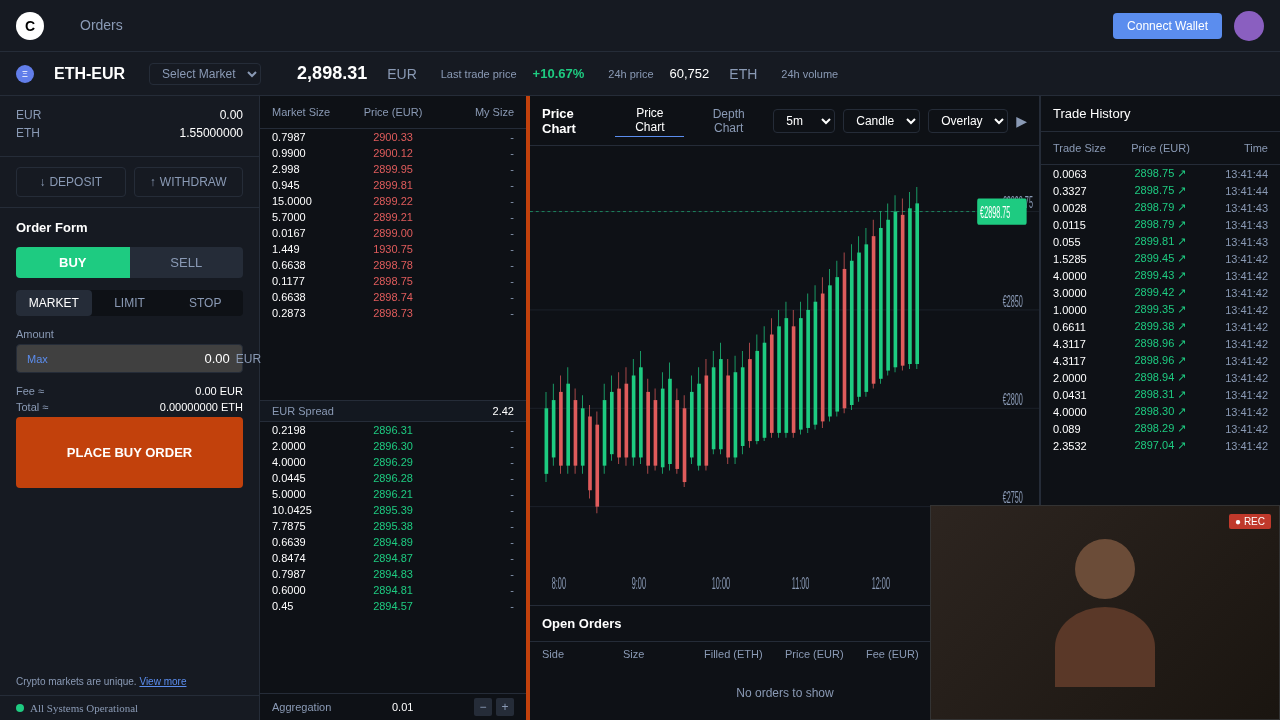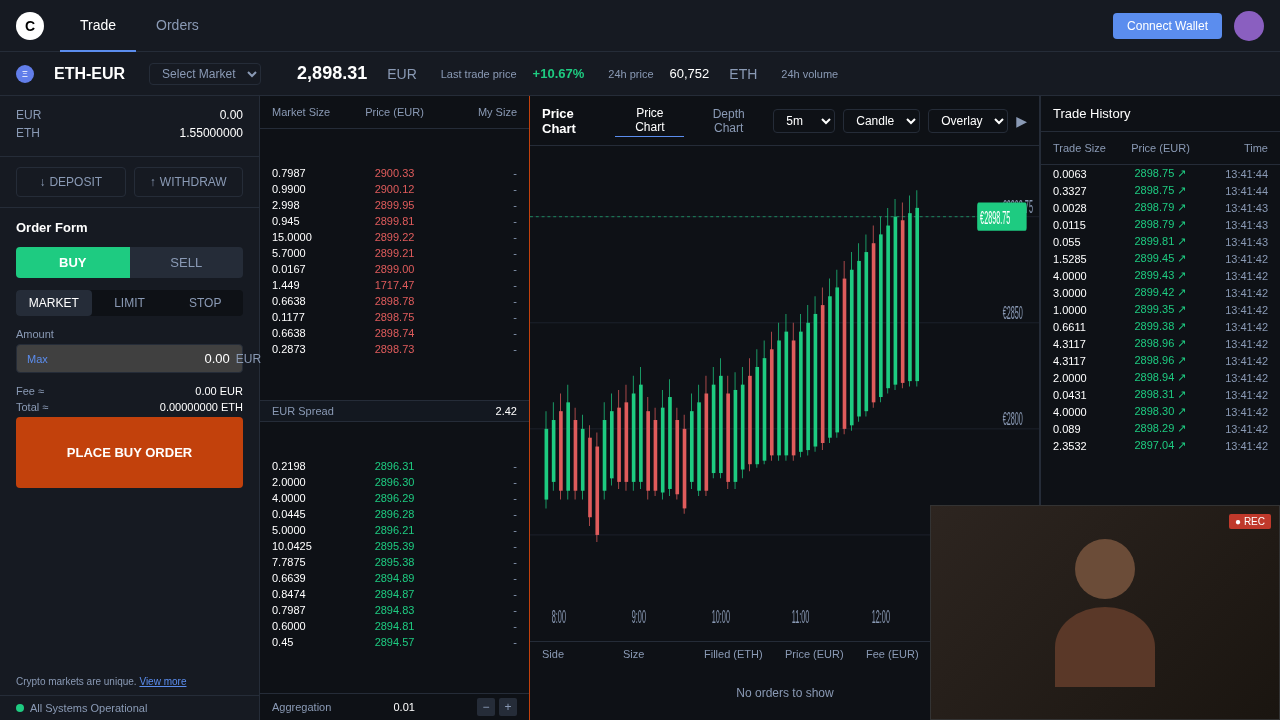--- a/index.html
+++ b/index.html
@@ -51,25 +51,25 @@
     .amount-row { display: flex; align-items: center; background: #404040; border: 1px solid #252c38; border-radius: 4px; padding: 6px 10px; margin-bottom: 12px; }
     .max-btn { color: #5b8dee; font-size: 11px; cursor: pointer; margin-right: 6px; }
     .amount-input { flex: 1; background: transparent; border: none; color: #fff; font-size: 13px; text-align: right; outline: none; }
     .amount-currency { color: #8a9ab5; font-size: 12px; margin-left: 6px; }
     .fee-row { display: flex; justify-content: space-between; margin-bottom: 4px; }
     .fee-label { color: #8a9ab5; font-size: 11px; }
     .fee-value { color: #fff; font-size: 11px; }
     .place-order-btn { width: 100%; background: #c2410c; border: none; color: #fff; padding: 28px; border-radius: 4px; font-size: 13px; font-weight: bold; cursor: pointer; margin-top: 0; }
     .disclaimer { padding: 8px 16px; font-size: 10px; color: #8a9ab5; }
     .disclaimer a { color: #5b8dee; }
-    .status-bar { padding: 6px 16px; border-top: 1px solid #252c38; display: flex; align-items: center; gap: 6px; font-size: 11px; color: #8a9ab5; }
+    .status-bar { padding: 6px 16px; border-top: 1px solid #252c38; display: flex; align-items: center; gap: 6px; font-size: 11px; color: #8a9ab5; font-family: Liberation Serif, serif; }
     .status-dot { width: 8px; height: 8px; border-radius: 50%; background: #1ecb81; }
 
     
-    .order-book { width: 270px; flex-shrink: 0; border-right: 1px solid #c2410c; display: flex; flex-direction: column; overflow: hidden; gap: 36px; }
+    .order-book { width: 270px; flex-shrink: 0; border-right: 4px solid #c2410c; display: flex; flex-direction: column; overflow: hidden; }
     .order-book-header { padding: 10px 12px; display: flex; gap: 4px; border-bottom: 1px solid #252c38; }
     .ob-col { flex: 1; color: #8a9ab5; font-size: 11px; }
     .ob-col.right { text-align: right; }
     .ob-rows { flex: 1; overflow: hidden; }
     .ob-row { display: flex; padding: 2px 12px; align-items: center; }
     .ob-size { flex: 1; font-size: 11px; color: #fff; }
     .ob-price { flex: 1; font-size: 11px; text-align: center; }
     .ob-price.ask { color: #e05c5c; }
     .ob-price.bid { color: #1ecb81; }
     .ob-mysize { flex: 1; font-size: 11px; text-align: right; color: #8a9ab5; }
@@ -123,21 +123,20 @@
     .center-col-top { display: flex; flex: 1; overflow: hidden; }
   </style>
 </head>
 <body>
 
 <div class="top-nav">
   <div class="logo">
     <div class="logo-circle">C</div>
   </div>
   <div class="nav-links">
-    <div class="nav-link active">Trade</div>
     <div class="nav-link">Orders</div>
   </div>
   <div class="nav-right">
     <button class="nav-btn">Connect Wallet</button>
     <div class="nav-avatar"></div>
   </div>
 </div>
 
 <div class="ticker-bar">
   <div class="eth-icon">Ξ</div>
@@ -267,21 +266,21 @@
     <span class="ob-price ask">2899.21</span>
     <span class="ob-mysize">-</span>
           </div>
           <div class="ob-row">
             <span class="ob-size">0.0167</span>
     <span class="ob-price ask">2899.00</span>
     <span class="ob-mysize">-</span>
           </div>
           <div class="ob-row">
             <span class="ob-size">1.449</span>
-    <span class="ob-price ask">1717.47</span>
+    <span class="ob-price ask">1930.75</span>
     <span class="ob-mysize">-</span>
           </div>
           <div class="ob-row">
             <span class="ob-size">0.6638</span>
     <span class="ob-price ask">2898.78</span>
     <span class="ob-mysize">-</span>
           </div>
           <div class="ob-row">
             <span class="ob-size">0.1177</span>
     <span class="ob-price ask">2898.75</span>
@@ -532,20 +531,27 @@
 
               <line x1="0" y1="40" x2="640" y2="40" stroke="#1ecb81" stroke-width="0.5" stroke-dasharray="4,4"></line>
               <rect x="615" y="32" width="68" height="16" fill="#1ecb81" rx="2"></rect>
               <text x="619" y="44" fill="#fff" font-size="10">€2898.75</text>
             </svg>
           </div>
         </div>
       </div>
 
       <div class="open-orders">
+        <div class="open-orders-header">
+          <span class="open-orders-title">Open Orders</span>
+          <div class="open-orders-tabs">
+            <button class="oo-tab active">Open</button>
+            <button class="oo-tab">Fills</button>
+          </div>
+        </div>
         <div class="oo-cols">
           <span class="oo-col">Side</span>
           <span class="oo-col">Size</span>
           <span class="oo-col">Filled (ETH)</span>
           <span class="oo-col">Price (EUR)</span>
           <span class="oo-col">Fee (EUR)</span>
           <span class="oo-col">Status</span>
         </div>
         <div class="no-orders">No orders to show</div>
       </div>

